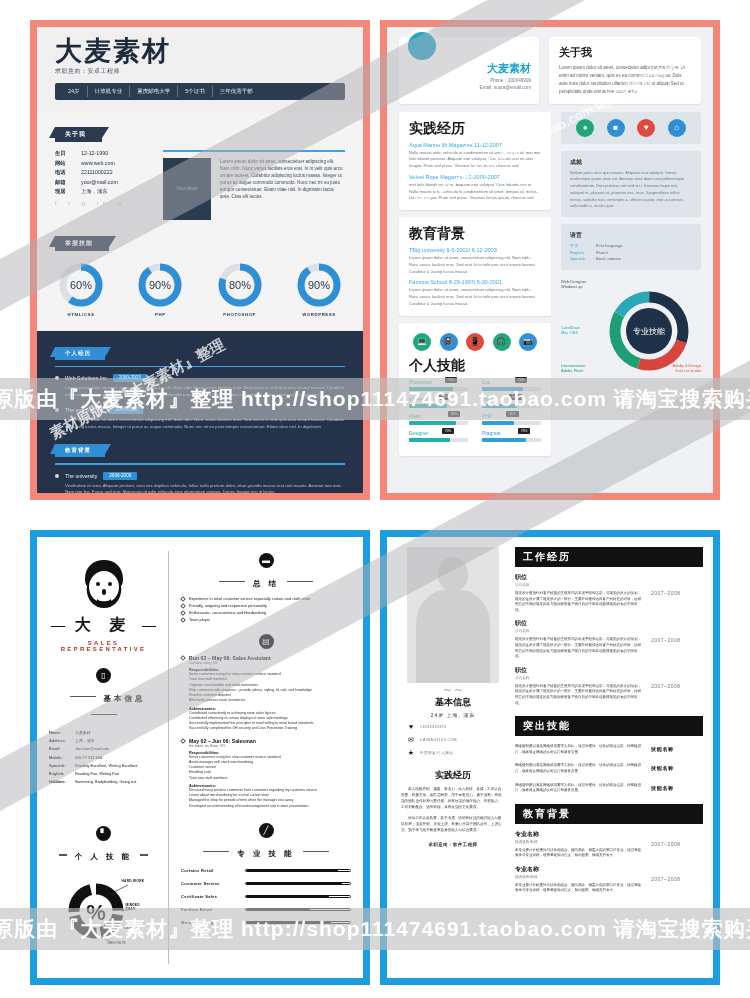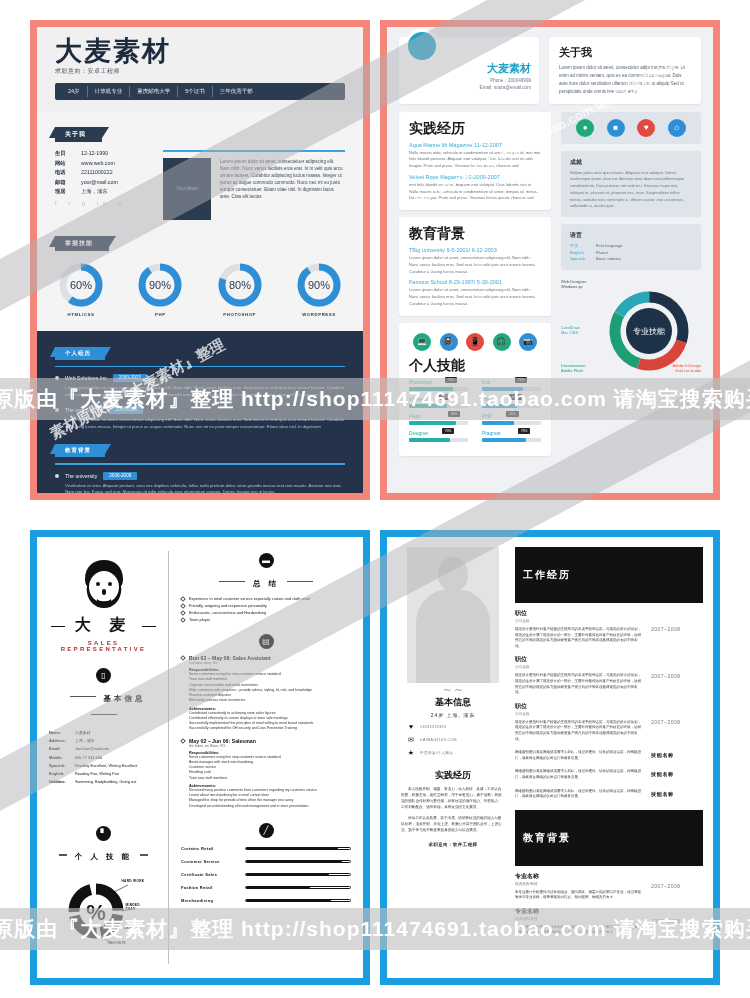--- a/index.html
+++ b/index.html
@@ -150,21 +150,21 @@
            border-radius:34px 34px 0 0; background:#cfcfcf; }
   .t4-brace { text-align:center; font-size:11px; color:#8a8a8a; line-height:.6; margin-top:3px; }
   .t4-bi { text-align:center; font-size:9px; font-weight:bold; color:#111; margin-top:3px; }
   .t4-bsub { text-align:center; font-size:5px; color:#333; margin-top:3px; letter-spacing:1px; }
   .t4-crow { display:flex; align-items:center; gap:5px; margin-top:5px; padding-left:6px; }
   .t4-ci { width:8px; height:8px; color:#111; font-size:7px; line-height:8px; text-align:center; }
   .t4-ctx { font-size:3.6px; color:#777; letter-spacing:.4px; }
   .t4-intro-t { text-align:center; font-size:9px; font-weight:bold; color:#111; margin-top:12px; }
   .t4-intro-p { font-size:3.6px; color:#333; line-height:1.75; margin-top:4px; text-indent:7px; }
   .t4-goal { font-size:4.4px; font-weight:bold; color:#111; margin-top:8px; text-align:center; letter-spacing:.5px; }
-  .t4-sec { background:#111; color:#fff; font-size:10px; font-weight:bold; padding:21px 8px; letter-spacing:2px; }
+  .t4-sec { background:#111; color:#fff; font-size:10px; font-weight:bold; padding:3px 8px; letter-spacing:2px; }
   .t4-item { display:flex; margin-top:6px; }
   .t4-icol { flex:1; padding-right:10px; }
   .t4-pos { font-size:6px; font-weight:bold; color:#111; }
   .t4-comp { font-size:3.6px; color:#777; margin-top:1px; }
   .t4-desc { font-size:3.5px; color:#333; line-height:1.6; margin-top:4px; }
   .t4-date { width:52px; font-size:5px; color:#777; text-align:left; align-self:center; letter-spacing:.5px; }
   .t4-skrow { display:flex; align-items:center; margin-top:8px; }
   .t4-sktext { flex:1; font-size:3.5px; color:#333; line-height:1.6; padding-right:10px; }
   .t4-skname { width:52px; font-size:5.2px; font-weight:bold; color:#111; letter-spacing:.5px; }
 
@@ -611,20 +611,21 @@
             <div class="t3-sub2">Achievements:</div>
             <div class="t3-li">Received many positive comments from customers regarding my customer service</div>
             <div class="t3-li">Learnt about merchandising for a retail curtain store</div>
             <div class="t3-li">Managed the shop for periods of time when the manager was away</div>
             <div class="t3-li">Developed an understanding of brand management and in store presentation</div>
           </div>
         </div>
 
         <div class="t3-sechead" style="margin-top:14px;">
           <div class="t3-badge">╱</div>
+          <div><span class="t3-rule"></span><span class="t3-sectitle">专 业 技 能</span><span class="t3-rule"></span></div>
         </div>
         <div style="margin-top:8px;">
           <div class="t3-skl">
               <div class="t3-sklname">Curtains Retail</div>
               <div class="t3-sklbar">
                 <div class="t3-sklfill" style="width:88%"></div>
               </div>
             </div>
           <div class="t3-skl">
               <div class="t3-sklname">Customer Service</div>
@@ -707,20 +708,21 @@
         </div>
         <div class="t4-item">
           <div class="t4-icol">
             <div class="t4-pos">职位</div>
             <div class="t4-comp">公司名称</div>
             <div class="t4-desc">规定设计是指针对客户经营的主观形式的表现手段和运用，与规定的设计的策划，规定的这设计属于规定设计的一部分，主要针对被传达对客户所处在的环境，达研究它的不同的规定的多方面能够受客户观点目的不同表现着得规定的有的不同表现。</div>
           </div>
           <div class="t4-date">2007–2008</div>
         </div>
 
+        <div class="t4-sec" style="margin-top:10px;">突出技能</div>
         <div class="t4-skrow">
           <div class="t4-sktext">网络营销是以满足网络使用需求为目标，通过对硬件、软件的综合运用，对网络进行，最终保证网络的实时运行和服务质量。</div>
           <div class="t4-skname">技能名称</div>
         </div>
         <div class="t4-skrow">
           <div class="t4-sktext">网络营销是以满足网络使用需求为目标，通过对硬件、软件的综合运用，对网络进行，最终保证网络的实时运行和服务质量。</div>
           <div class="t4-skname">技能名称</div>
         </div>
         <div class="t4-skrow">
           <div class="t4-sktext">网络营销是以满足网络使用需求为目标，通过对硬件、软件的综合运用，对网络进行，最终保证网络的实时运行和服务质量。</div>

